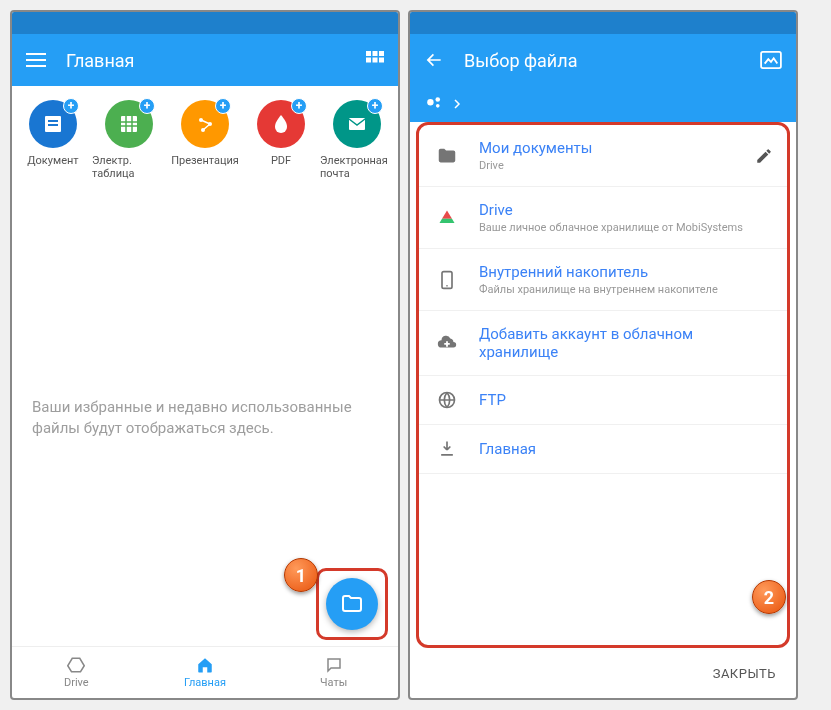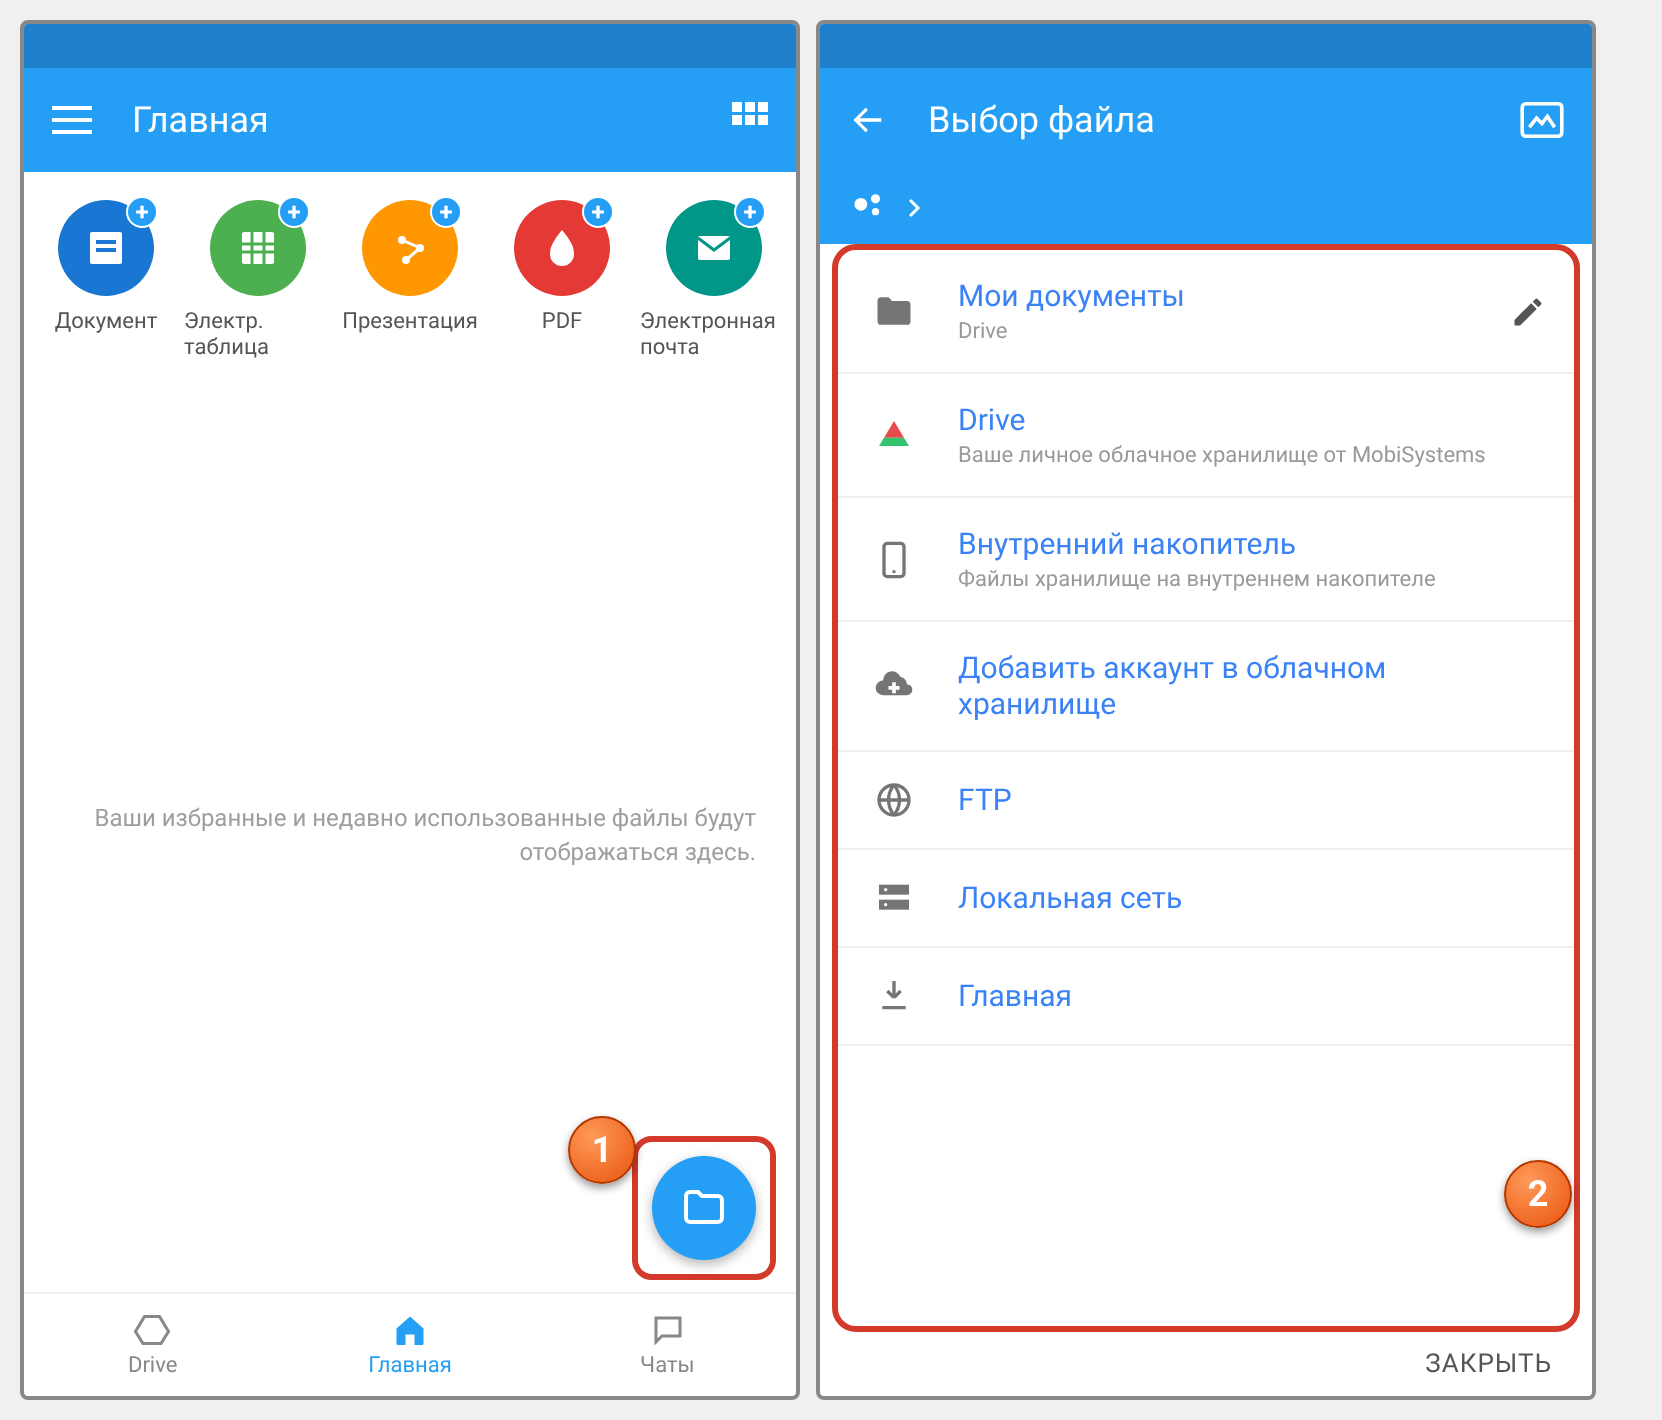--- a/index.html
+++ b/index.html
@@ -15,39 +15,39 @@
 .icon-item { display: flex; flex-direction: column; align-items: center; width: 74px; position: relative; }
 .icon-circle { width: 48px; height: 48px; border-radius: 50%; display: flex; align-items: center; justify-content: center; position: relative; }
 .plus-badge { position: absolute; top: -2px; right: -2px; width: 16px; height: 16px; border-radius: 50%; background: #259ef5; color: #fff; font-size: 12px; font-weight: bold; display: flex; align-items: center; justify-content: center; border: 1.5px solid #fff; }
 .icon-label { font-size: 11px; color: #555; text-align: left; margin-top: 6px; line-height: 1.2; }
 .bg-blue { background: #1976d2; }
 .bg-green { background: #4caf50; }
 .bg-orange { background: #ff9800; }
 .bg-red { background: #e53935; }
 .bg-teal { background: #009688; }
 .content { flex: 1; display: flex; align-items: center; justify-content: center; padding: 20px; position: relative; }
-.placeholder { color: #9e9e9e; text-align: right; font-size: 12px; line-height: 1.4; }
+.placeholder { color: #9e9e9e; text-align: left; font-size: 15px; line-height: 1.4; }
 .fab-wrap { position: absolute; bottom: 58px; right: 10px; border: 3px solid #d43a2a; border-radius: 10px; padding: 7px; }
 .fab { width: 52px; height: 52px; border-radius: 50%; background: #259ef5; display: flex; align-items: center; justify-content: center; box-shadow: 0 2px 6px rgba(0,0,0,0.3); }
 .callout { position: absolute; width: 34px; height: 34px; border-radius: 50%; display: flex; align-items: center; justify-content: center; color: #fff; font-weight: bold; font-size: 18px; box-shadow: 0 2px 4px rgba(0,0,0,0.4); background: radial-gradient(circle at 35% 30%, #ff9a5a, #e8530c); border: 1px solid #b23700; }
 .callout-1 { bottom: 106px; right: 80px; }
 .callout-2 { bottom: 84px; right: 10px; }
 .bottom-nav { height: 52px; display: flex; border-top: 1px solid #eee; }
 .nav-item { flex: 1; display: flex; flex-direction: column; align-items: center; justify-content: center; color: #888; font-size: 11px; }
 .nav-item.active { color: #259ef5; }
 .nav-icon { font-size: 18px; margin-bottom: 2px; }
 .breadcrumb { height: 36px; background: #259ef5; display: flex; align-items: center; padding: 0 14px; }
 .location-list { border: 3px solid #d43a2a; border-radius: 12px; margin: 0 6px; flex: 1; overflow-y: auto; }
 .loc-item { display: flex; align-items: center; padding: 14px 14px; border-bottom: 1px solid #f0f0f0; }
 .loc-icon { width: 28px; margin-right: 18px; color: #757575; display: flex; align-items: center; justify-content: center; }
 .loc-text { flex: 1; }
 .loc-title { font-size: 15px; color: #3b82f6; }
 .loc-sub { font-size: 11px; color: #999; margin-top: 2px; }
 .loc-action { color: #666; }
-.footer-close { height: 32px; display: flex; align-items: center; justify-content: flex-end; padding: 0 20px; font-size: 13px; color: #555; letter-spacing: 0.5px; }
+.footer-close { height: 50px; display: flex; align-items: center; justify-content: flex-end; padding: 0 20px; font-size: 13px; color: #555; letter-spacing: 0.5px; }
 svg { display: block; }
 </style>
 </head>
 <body>
 
 <div class="container">
 
   <div class="phone">
     <div class="status-bar"></div>
     <div class="app-bar">
@@ -251,33 +251,20 @@
               <path d="M3 12h18M12 3a14 14 0 0 1 0 18M12 3a14 14 0 0 0 0 18" fill="none" stroke="#757575" stroke-width="2"></path>
             </svg>
           </span>
         <div class="loc-text">
           <div class="loc-title">FTP</div>
         </div>
       </div>
       <div class="loc-item">
         <span class="loc-icon">
             <svg width="20" height="20" viewBox="0 0 24 24">
-              <rect x="3" y="4" width="18" height="6" fill="#757575"></rect>
-              <rect x="3" y="13" width="18" height="6" fill="#757575"></rect>
-              <circle cx="7" cy="7" r="1" fill="#fff"></circle>
-              <circle cx="7" cy="16" r="1" fill="#fff"></circle>
-            </svg>
-          </span>
-        <div class="loc-text">
-          <div class="loc-title">Локальная сеть</div>
-        </div>
-      </div>
-      <div class="loc-item">
-        <span class="loc-icon">
-            <svg width="20" height="20" viewBox="0 0 24 24">
               <path d="M12 3v10m0 0l-4-4m4 4l4-4M5 19h14" fill="none" stroke="#757575" stroke-width="2"></path>
             </svg>
           </span>
         <div class="loc-text">
           <div class="loc-title">Главная</div>
         </div>
       </div>
     </div>
 
     <div class="callout callout-2">2</div>

